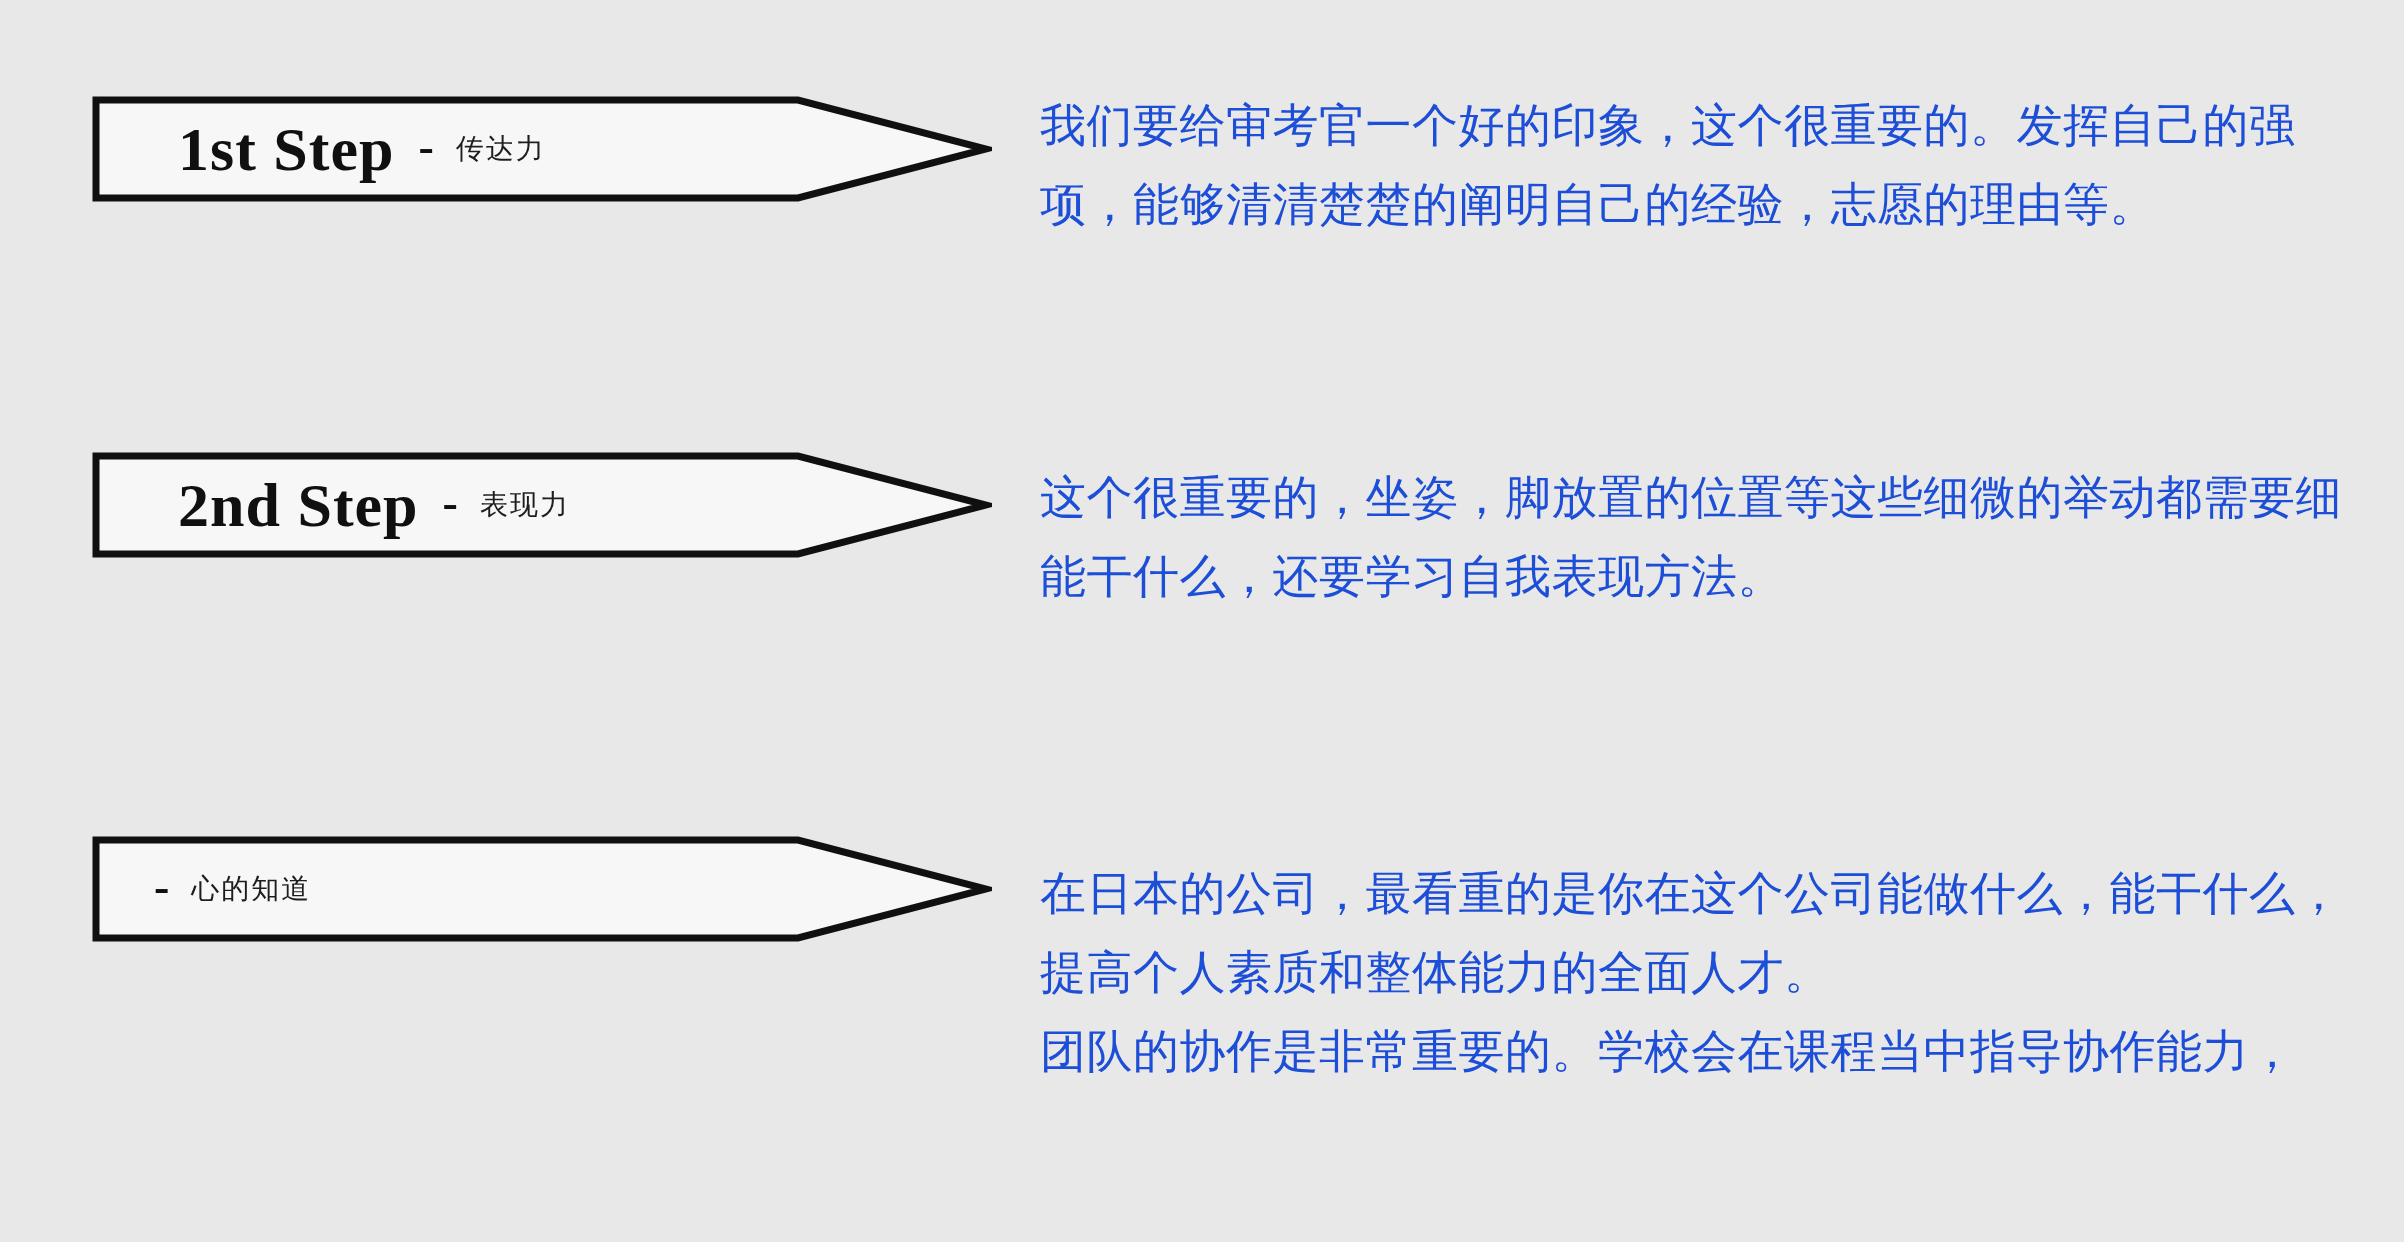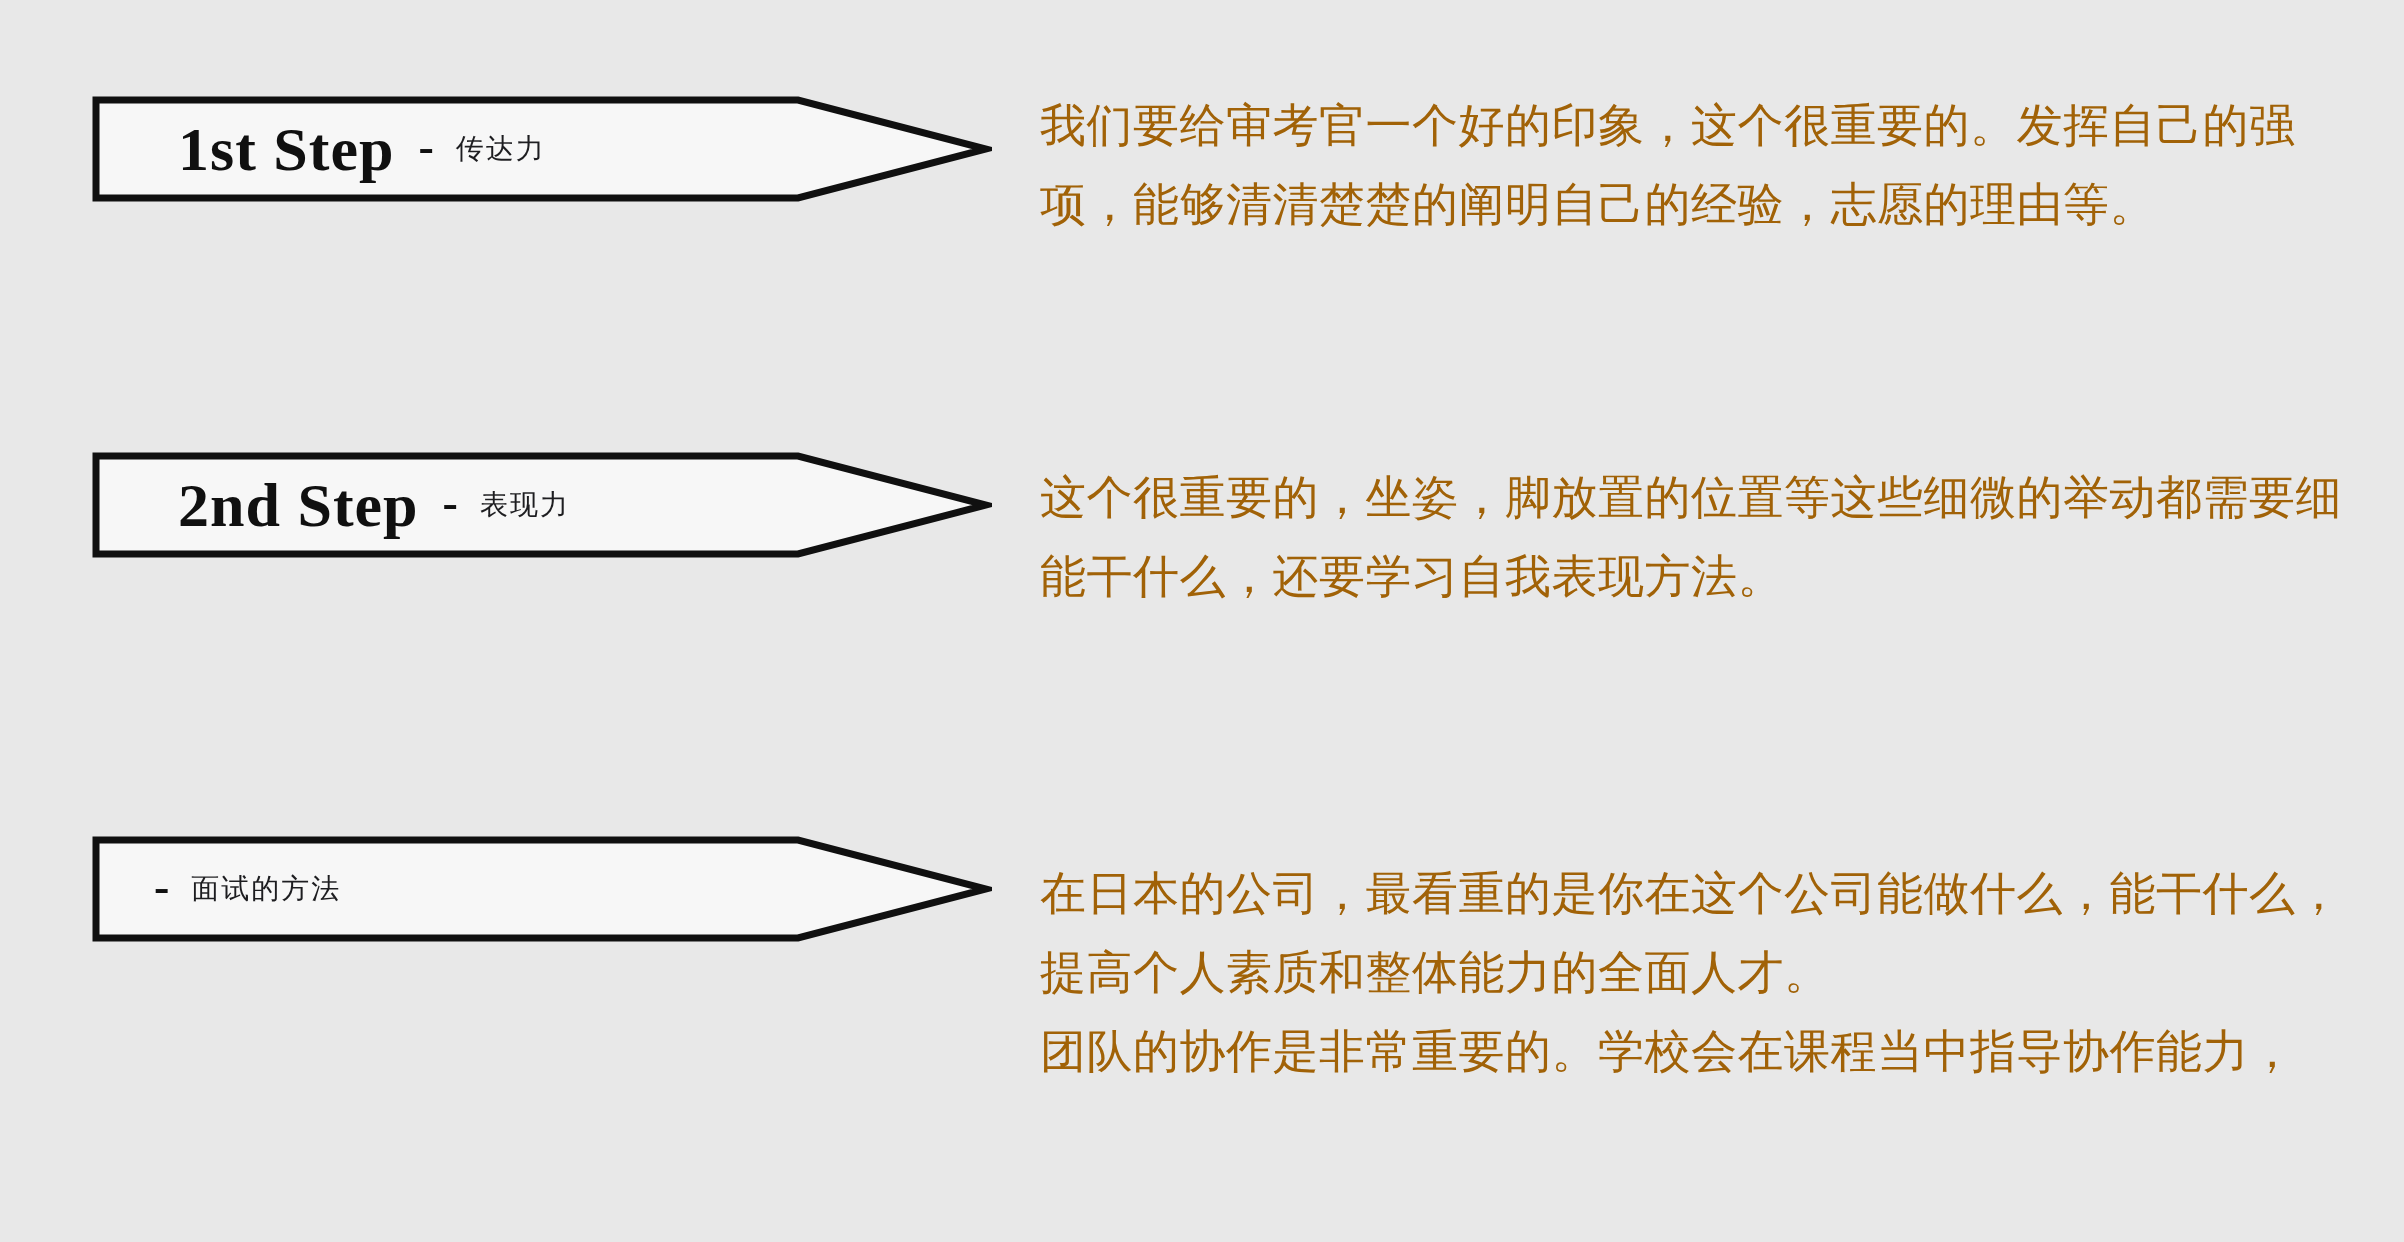--- a/index.html
+++ b/index.html
@@ -46,21 +46,21 @@
     font-weight: 400;
     color: #1d1d20;
     letter-spacing: 2px;
   }
   .step-desc {
     position: absolute;
     left: 1040px;
     width: 1290px;
     font-size: 46px;
     line-height: 79px;
-    color: #a16207;
+    color: #1d4ed8;
     letter-spacing: 0.5px;
     white-space: nowrap;
   }
   .banner-1 { top: 96px; }
   .banner-2 { top: 452px; }
   .banner-3 { top: 836px; }
   .desc-1 { top: 86px; }
   .desc-2 { top: 458px; }
   .desc-3 { top: 854px; }
 </style>
@@ -100,21 +100,21 @@
     <div>这个很重要的，坐姿，脚放置的位置等这些细微的举动都需要细</div>
     <div>能干什么，还要学习自我表现方法。</div>
   </div>
 
   <div class="step-banner banner-3">
     <svg width="900" height="106" viewBox="0 0 900 106">
       <polygon points="4,4 706,4 894,53 706,102 4,102" fill="#f7f7f7" stroke="#101010" stroke-width="7" stroke-miterlimit="12"></polygon>
     </svg>
     <div class="banner-text">
       <span class="banner-sep">-</span>
-      <span class="banner-zh">面试的方法</span>
+      <span class="banner-zh">心的知道</span>
     </div>
   </div>
 
   <div class="step-desc desc-3">
     <div>在日本的公司，最看重的是你在这个公司能做什么，能干什么，</div>
     <div>提高个人素质和整体能力的全面人才。</div>
     <div>团队的协作是非常重要的。学校会在课程当中指导协作能力，</div>
   </div>
 
 </div>

